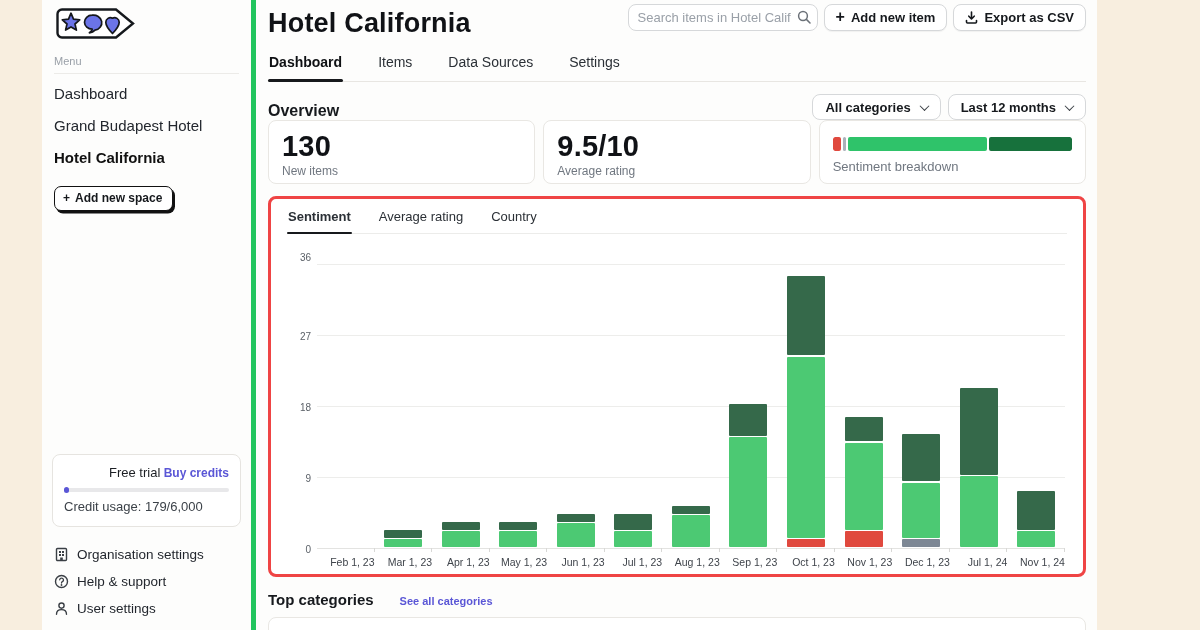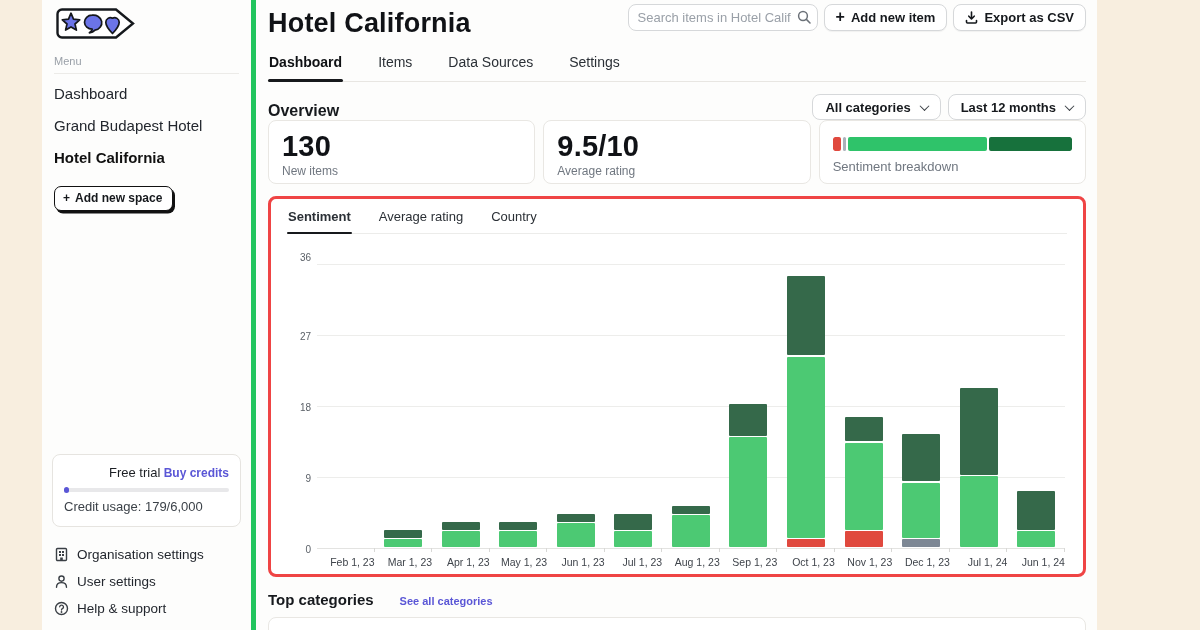--- a/index.html
+++ b/index.html
@@ -128,32 +128,32 @@
           <rect x="5" y="4" width="2" height="2" fill="#3a3f45"></rect>
             <rect x="8" y="4" width="2" height="2" fill="#3a3f45"></rect>
           <rect x="5" y="7" width="2" height="2" fill="#3a3f45"></rect>
             <rect x="8" y="7" width="2" height="2" fill="#3a3f45"></rect>
           <rect x="6.2" y="10.5" width="2.6" height="3" fill="#3a3f45"></rect>
         </svg>
         <span>Organisation settings</span>
       </div>
       <div class="foot-item">
         <svg width="15" height="15" viewBox="0 0 15 15">
-          <circle cx="7.5" cy="4.6" r="2.6" fill="none" stroke="#3a3f45" stroke-width="1.4"></circle>
-          <path d="M2.5 13.2 c0-3 2.2-4.6 5-4.6 s5 1.6 5 4.6" fill="none" stroke="#3a3f45" stroke-width="1.4" stroke-linecap="round"></path>
-        </svg>
-        <span>User settings</span>
-      </div>
-      <div class="foot-item">
-        <svg width="15" height="15" viewBox="0 0 15 15">
           <circle cx="7.5" cy="7.5" r="6" fill="none" stroke="#3a3f45" stroke-width="1.4"></circle>
           <path d="M5.7 5.8 a1.9 1.9 0 1 1 2.7 1.9 c-.6.3-.9.7-.9 1.4" fill="none" stroke="#3a3f45" stroke-width="1.3" stroke-linecap="round"></path>
           <circle cx="7.5" cy="11" r="0.9" fill="#3a3f45"></circle>
         </svg>
         <span>Help &amp; support</span>
+      </div>
+      <div class="foot-item">
+        <svg width="15" height="15" viewBox="0 0 15 15">
+          <circle cx="7.5" cy="4.6" r="2.6" fill="none" stroke="#3a3f45" stroke-width="1.4"></circle>
+          <path d="M2.5 13.2 c0-3 2.2-4.6 5-4.6 s5 1.6 5 4.6" fill="none" stroke="#3a3f45" stroke-width="1.4" stroke-linecap="round"></path>
+        </svg>
+        <span>User settings</span>
       </div>
     </div>
   </div>
 
   <div class="main">
     <div class="page-title">Hotel California</div>
 
     <div class="header-actions">
       <div class="search-box">
         <input type="text" placeholder="Search items in Hotel California" style="">
@@ -336,21 +336,21 @@
             <div class="xlabel">Apr 1, 23</div>
             <div class="xlabel">May 1, 23</div>
             <div class="xlabel">Jun 1, 23</div>
             <div class="xlabel">Jul 1, 23</div>
             <div class="xlabel">Aug 1, 23</div>
             <div class="xlabel">Sep 1, 23</div>
             <div class="xlabel">Oct 1, 23</div>
             <div class="xlabel">Nov 1, 23</div>
             <div class="xlabel">Dec 1, 23</div>
             <div class="xlabel">Jul 1, 24</div>
-            <div class="xlabel">Jun 1, 24</div>
+            <div class="xlabel">Nov 1, 24</div>
           </div>
       </div>
     </div>
 
     <div class="topcat-row">
       <div class="topcat-title">Top categories</div>
       <div class="topcat-link" id="see-all" style="color: rgb(90, 86, 214); padding-left: 15px;">See all categories</div>
     </div>
     <div class="cat-card">
       

